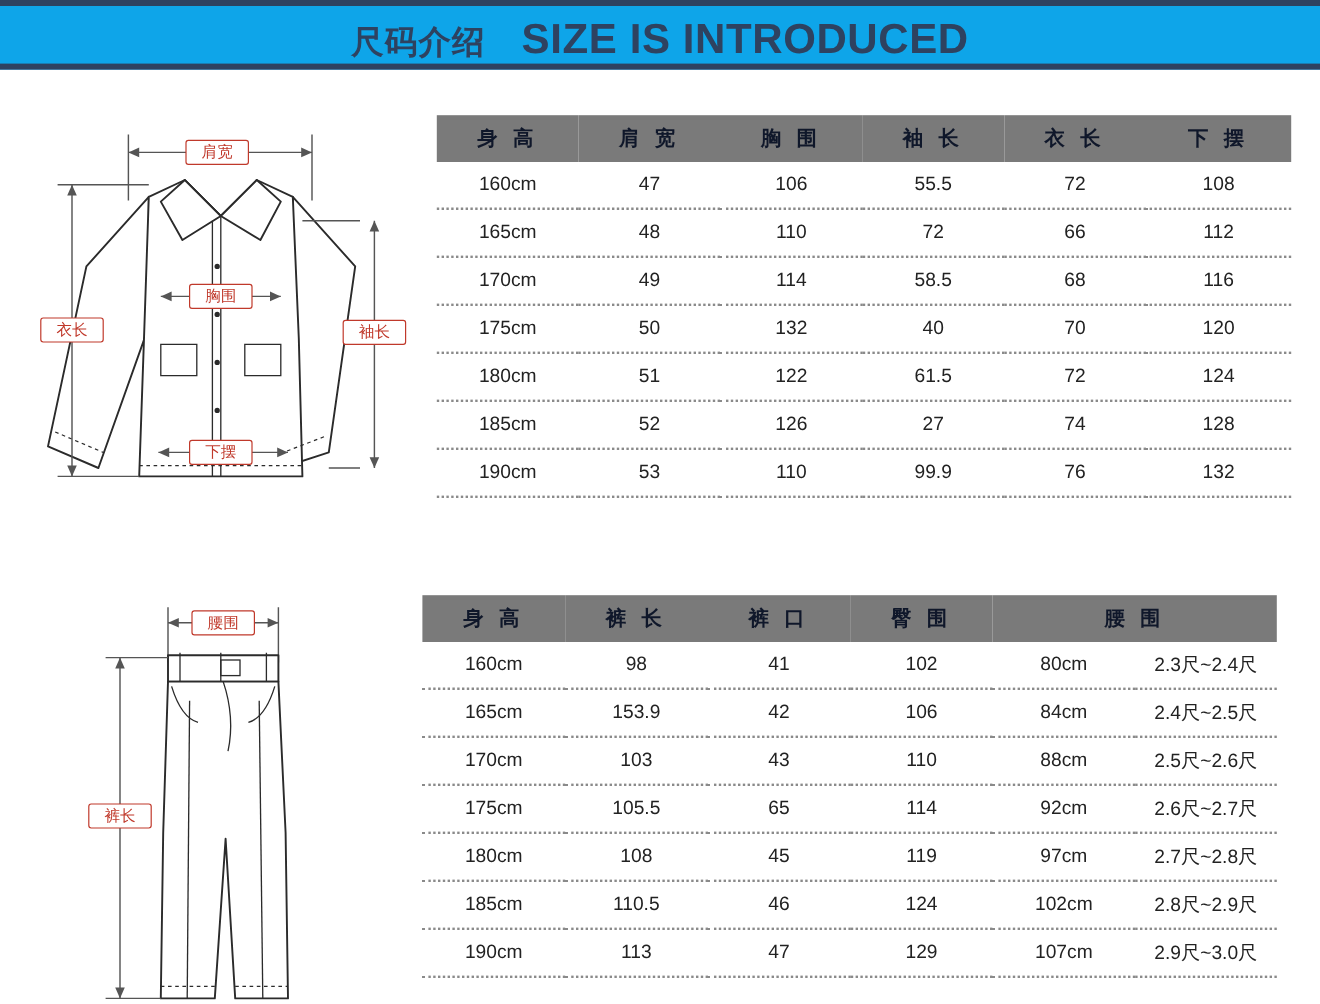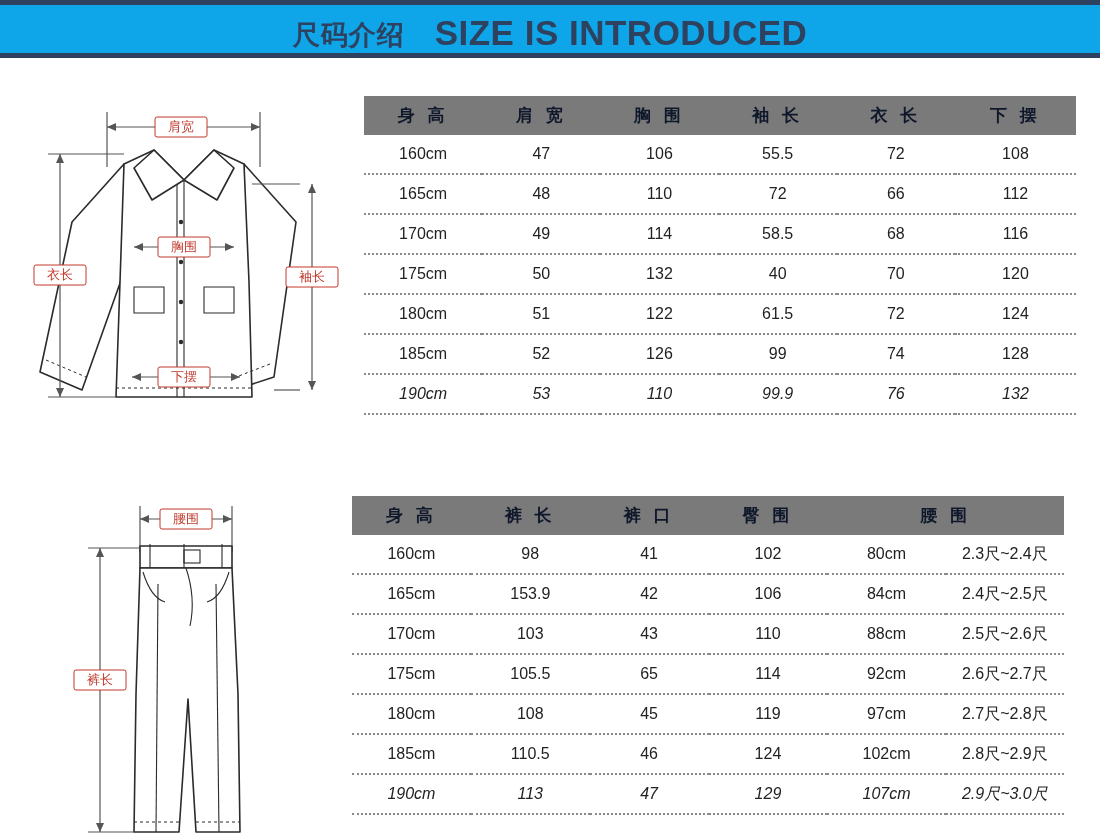--- a/index.html
+++ b/index.html
@@ -98,21 +98,20 @@
   }
   table.size tbody td {
     height: 36px;
     text-align: center;
     font-size: 16px;
     color: #222;
     border-bottom: 2px dotted #8a8a8a;
   }
   table.size tbody tr:last-child td {
     border-bottom: 2px dotted #8a8a8a;
-    font-style: italic;
   }
 
   
   .lbl {
     font-size: 13px;
     fill: #c0392b;
     font-family: "Liberation Sans", sans-serif;
   }
   .lblbox {
     fill: #ffffff;
@@ -284,21 +283,21 @@
             <td>51</td>
             <td>122</td>
             <td>61.5</td>
             <td>72</td>
             <td>124</td>
           </tr>
           <tr>
             <td>185cm</td>
             <td>52</td>
             <td>126</td>
-            <td>99</td>
+            <td>27</td>
             <td>74</td>
             <td>128</td>
           </tr>
           <tr>
             <td>190cm</td>
             <td>53</td>
             <td>110</td>
             <td>99.9</td>
             <td>76</td>
             <td>132</td>

